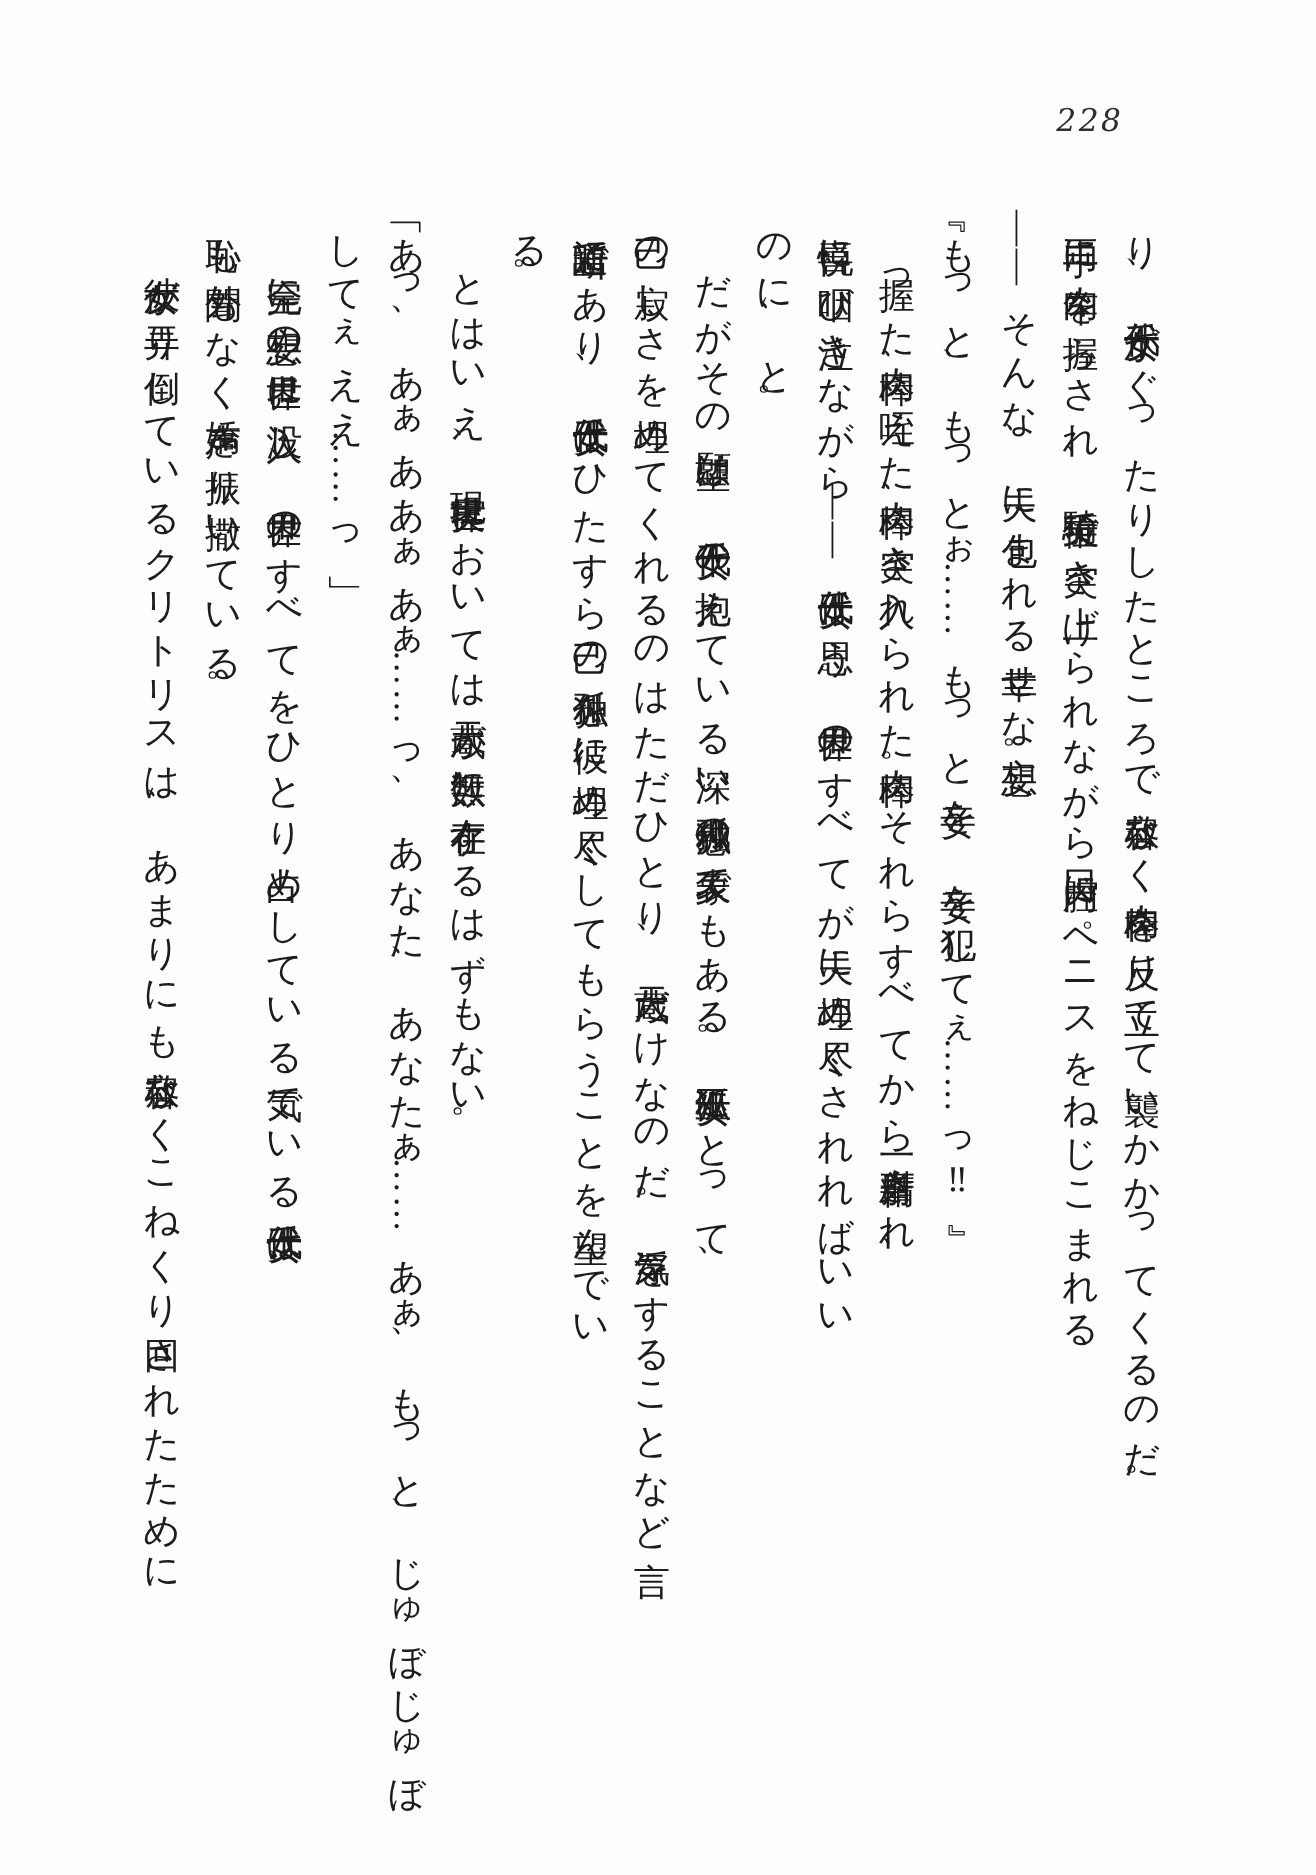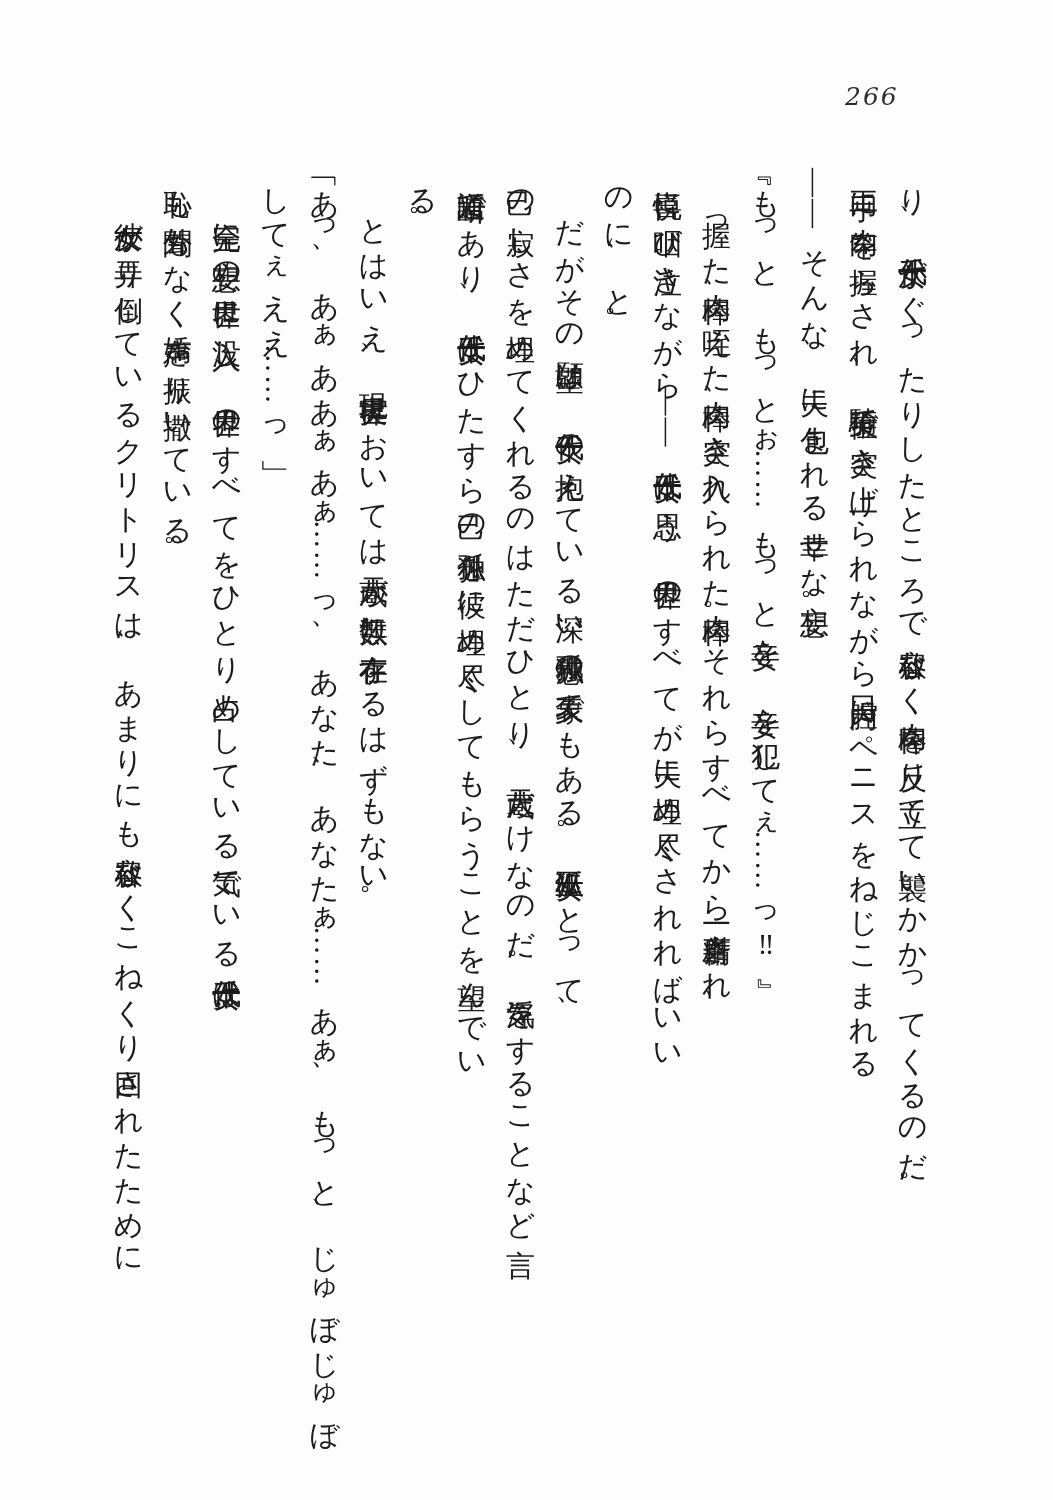--- a/index.html
+++ b/index.html
@@ -41,21 +41,21 @@
     white-space: nowrap;
   }
   .tcol.indent {
     text-indent: 31px;
   }
 </style>
 </head>
 <body>
 
 <div class="page">
-  <div class="page-number">266</div>
+  <div class="page-number">228</div>
   <div class="text-area" id="text-columns">
       <div class="tcol">り、千代女がぐったりしたところで容赦なく肉棒を反り立てて襲いかかってくるのだ。</div>
       <div class="tcol">両手に肉竿を握らされ、騎乗位で突き上げられながら口腔内にペニスをねじこまれる</div>
       <div class="tcol">――そんな、夫に包まれる幸せな妄想。</div>
       <div class="tcol">『もっと、もっとぉ……もっと妾を、妾を犯してぇ……っ‼』</div>
       <div class="tcol indent">握った肉棒、咥えた肉棒、突き入れられた肉棒。それらすべてから一斉射精され、</div>
       <div class="tcol">喜悦に咽び泣きながら――千代女は思う。世界のすべてが夫に埋め尽くされればいい</div>
       <div class="tcol">のに、と。</div>
       <div class="tcol indent">だがその願望は、千代女の抱えている深い孤独感の表象でもある。狐巫女にとって、</div>
       <div class="tcol">己の寂しさを埋めてくれるのはただひとり、天蔵だけなのだ。浮気をすることなど言</div>

